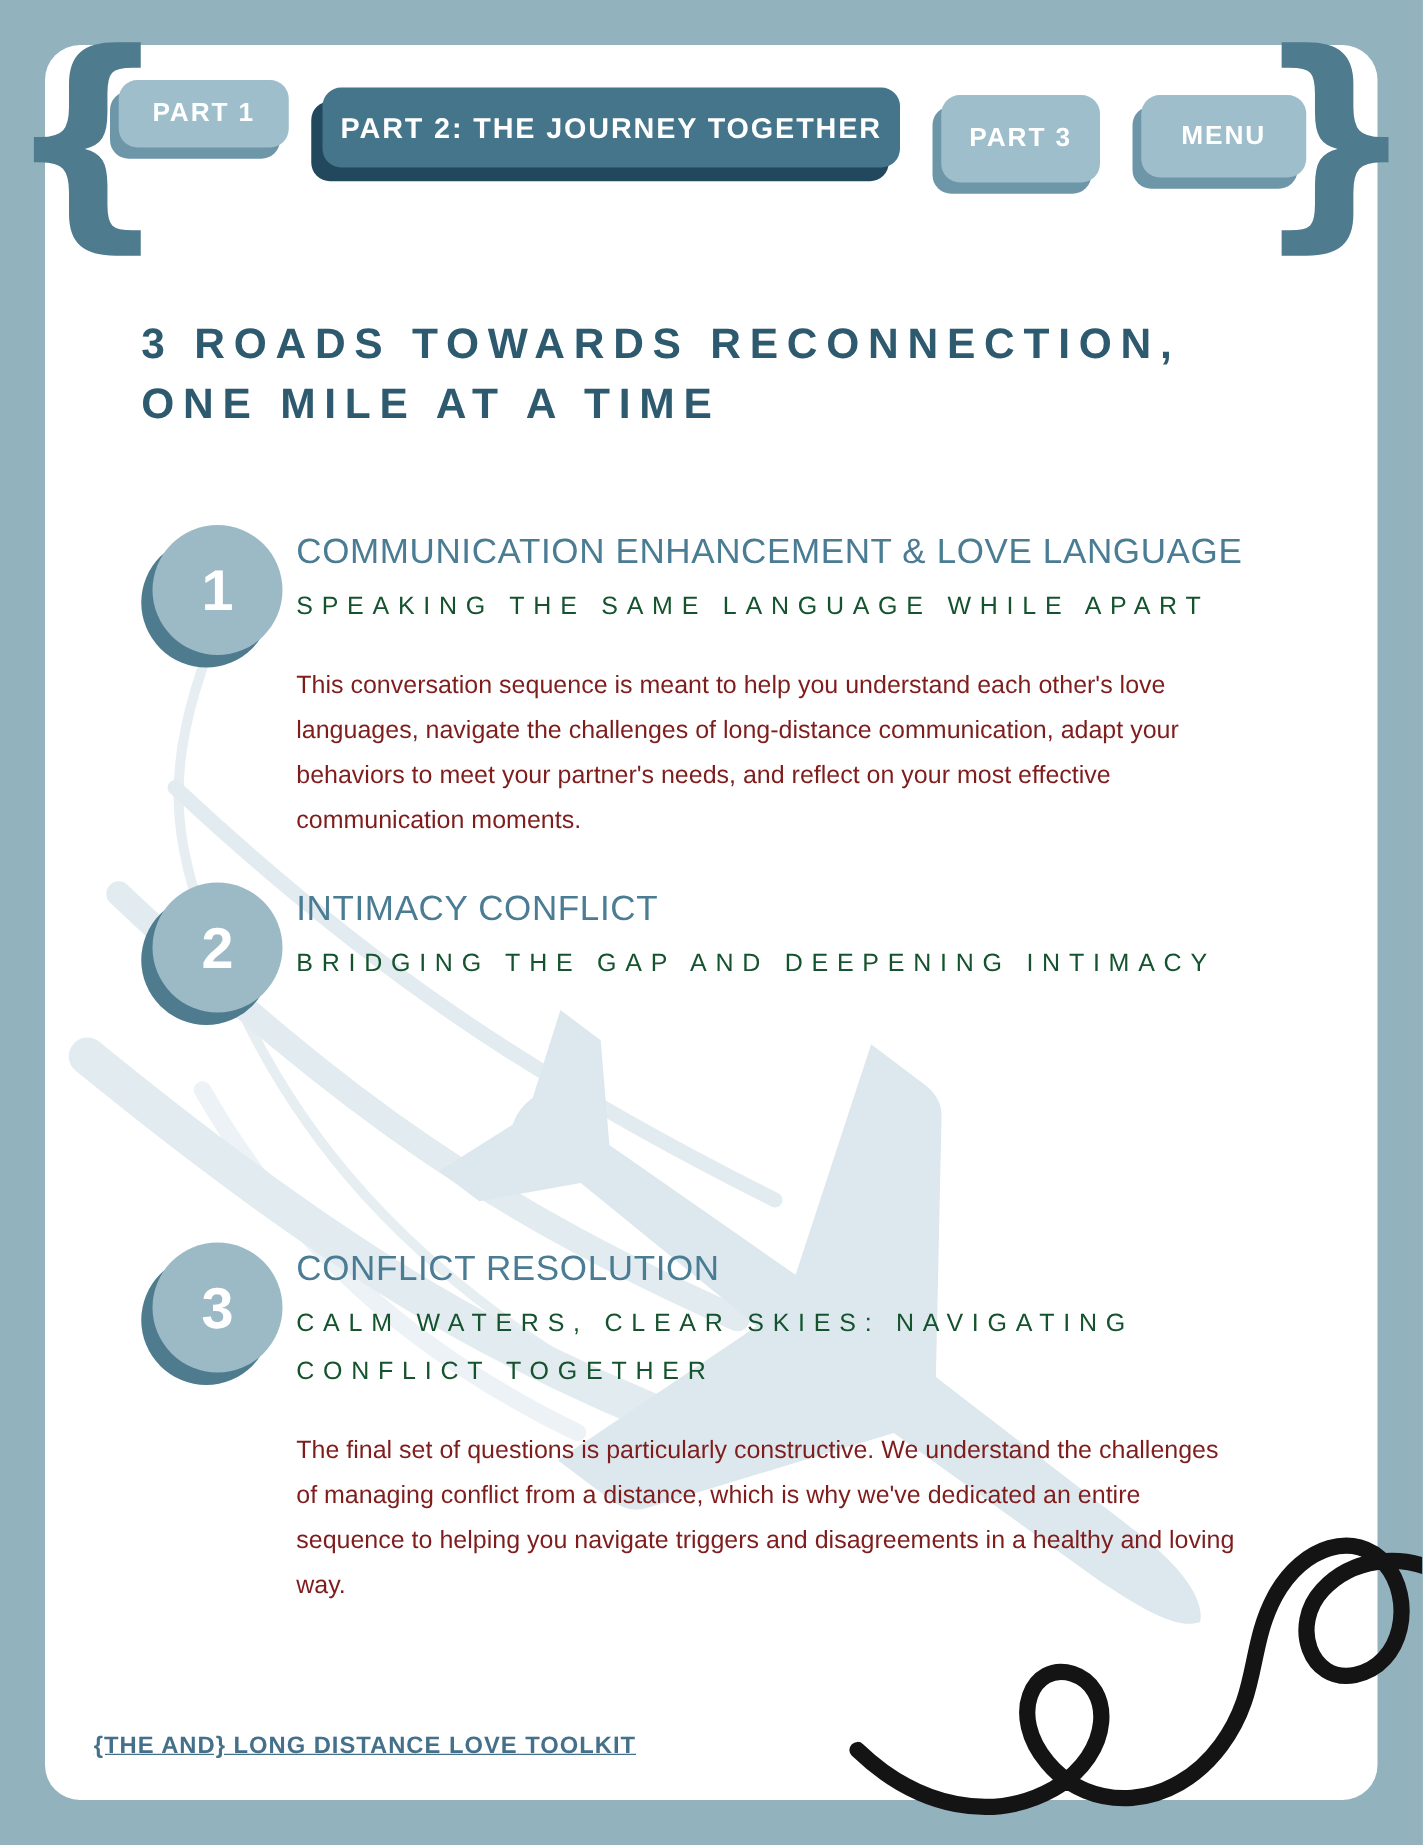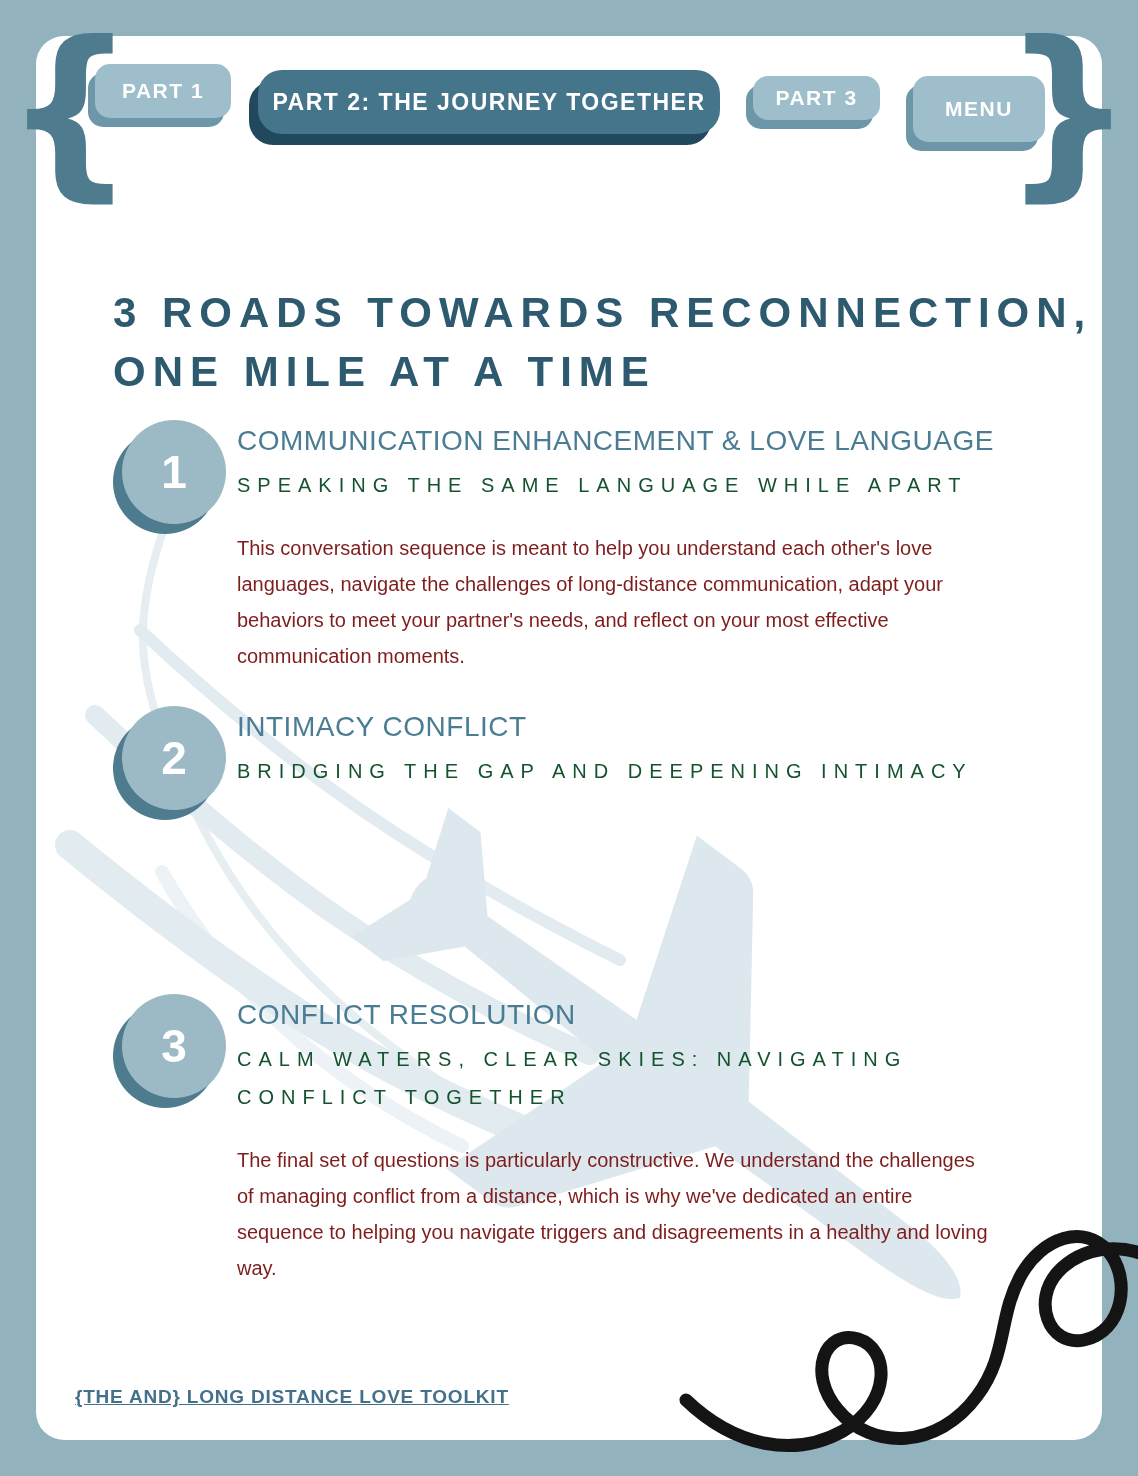--- a/index.html
+++ b/index.html
@@ -22,37 +22,36 @@
   .nav-btn{
     position:absolute;z-index:5;
     display:flex;align-items:center;justify-content:center;
     border:none;cursor:pointer;
     color:#ffffff;font-family:"Liberation Sans",sans-serif;font-weight:700;
     border-radius:15px;letter-spacing:1.5px;
   }
   .nav-btn.light{background:#9dbeca;box-shadow:-7px 9px 0 #6d97a8;}
   .nav-btn.dark{background:#44758b;box-shadow:-9px 11px 0 #21485c;}
   .btn-part1{left:95px;top:64px;width:136px;height:54px;font-size:21px;}
-  .btn-part2{left:258px;top:70px;width:462px;height:64px;font-size:23px;border-radius:24px;}
-  .btn-part3{left:753px;top:76px;width:127px;height:44px;font-size:21px;}
+  .btn-part2{left:258px;top:70px;width:462px;height:64px;font-size:23px;}
+  .btn-part3{left:753px;top:76px;width:127px;height:70px;font-size:21px;}
   .btn-menu{left:913px;top:76px;width:132px;height:66px;font-size:21px;}
   
   .brace{
     position:absolute;z-index:6;color:#4e7b8e;
     font-family:"DejaVu Sans",sans-serif;font-weight:700;
     font-size:185px;line-height:1;user-select:none;pointer-events:none;
   }
   .brace.left{left:4px;top:18px;}
   .brace.right{right:4px;top:18px;}
   
   .page-title{
     position:absolute;left:113px;top:252px;z-index:4;
-    color:#2d5a6e;font-weight:700;font-size:42px;line-height:1.4;
+    color:#2d5a6e;font-weight:700;font-size:34px;line-height:1.4;
     letter-spacing:7px;
-    margin-top:32px;
   }
   
   .section{position:absolute;left:0;width:1138px;z-index:4;}
   .sec-1{top:420px;} .sec-2{top:706px;} .sec-3{top:994px;}
   .num-badge{position:absolute;left:113px;top:0;width:114px;height:118px;}
   .num-badge .shadow{
     position:absolute;left:0;top:10px;width:104px;height:104px;border-radius:50%;
     background:#4e7b8e;
   }
   .num-badge .face{

